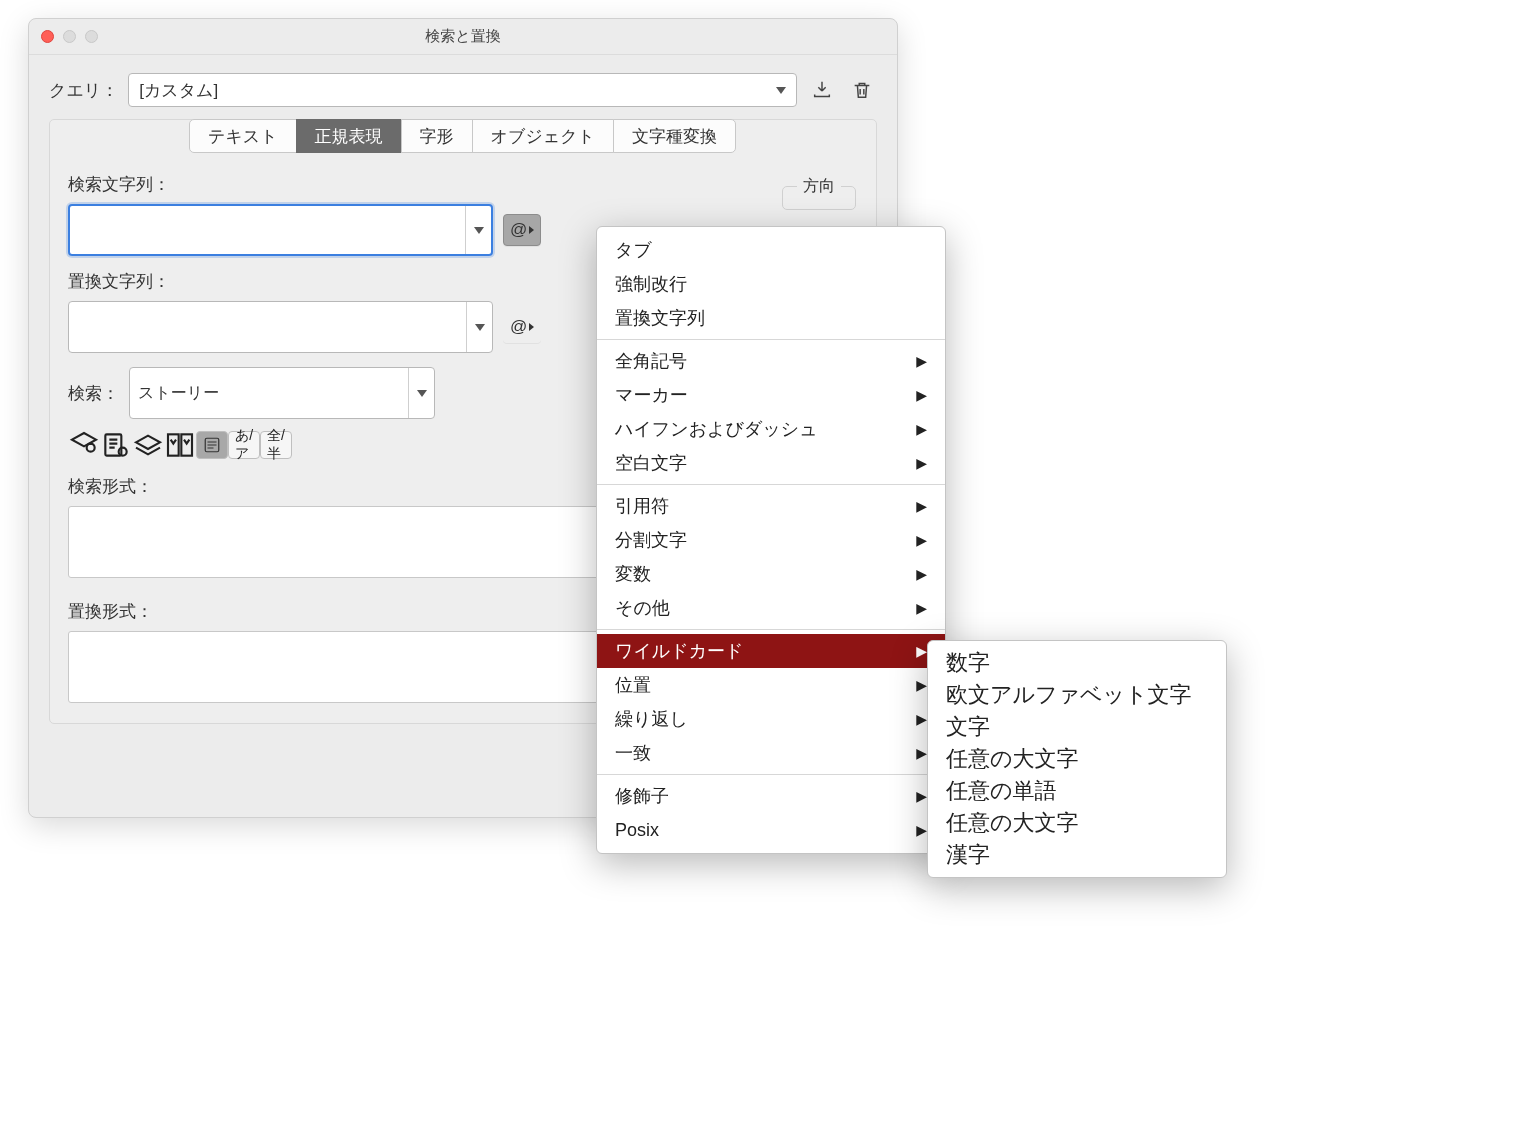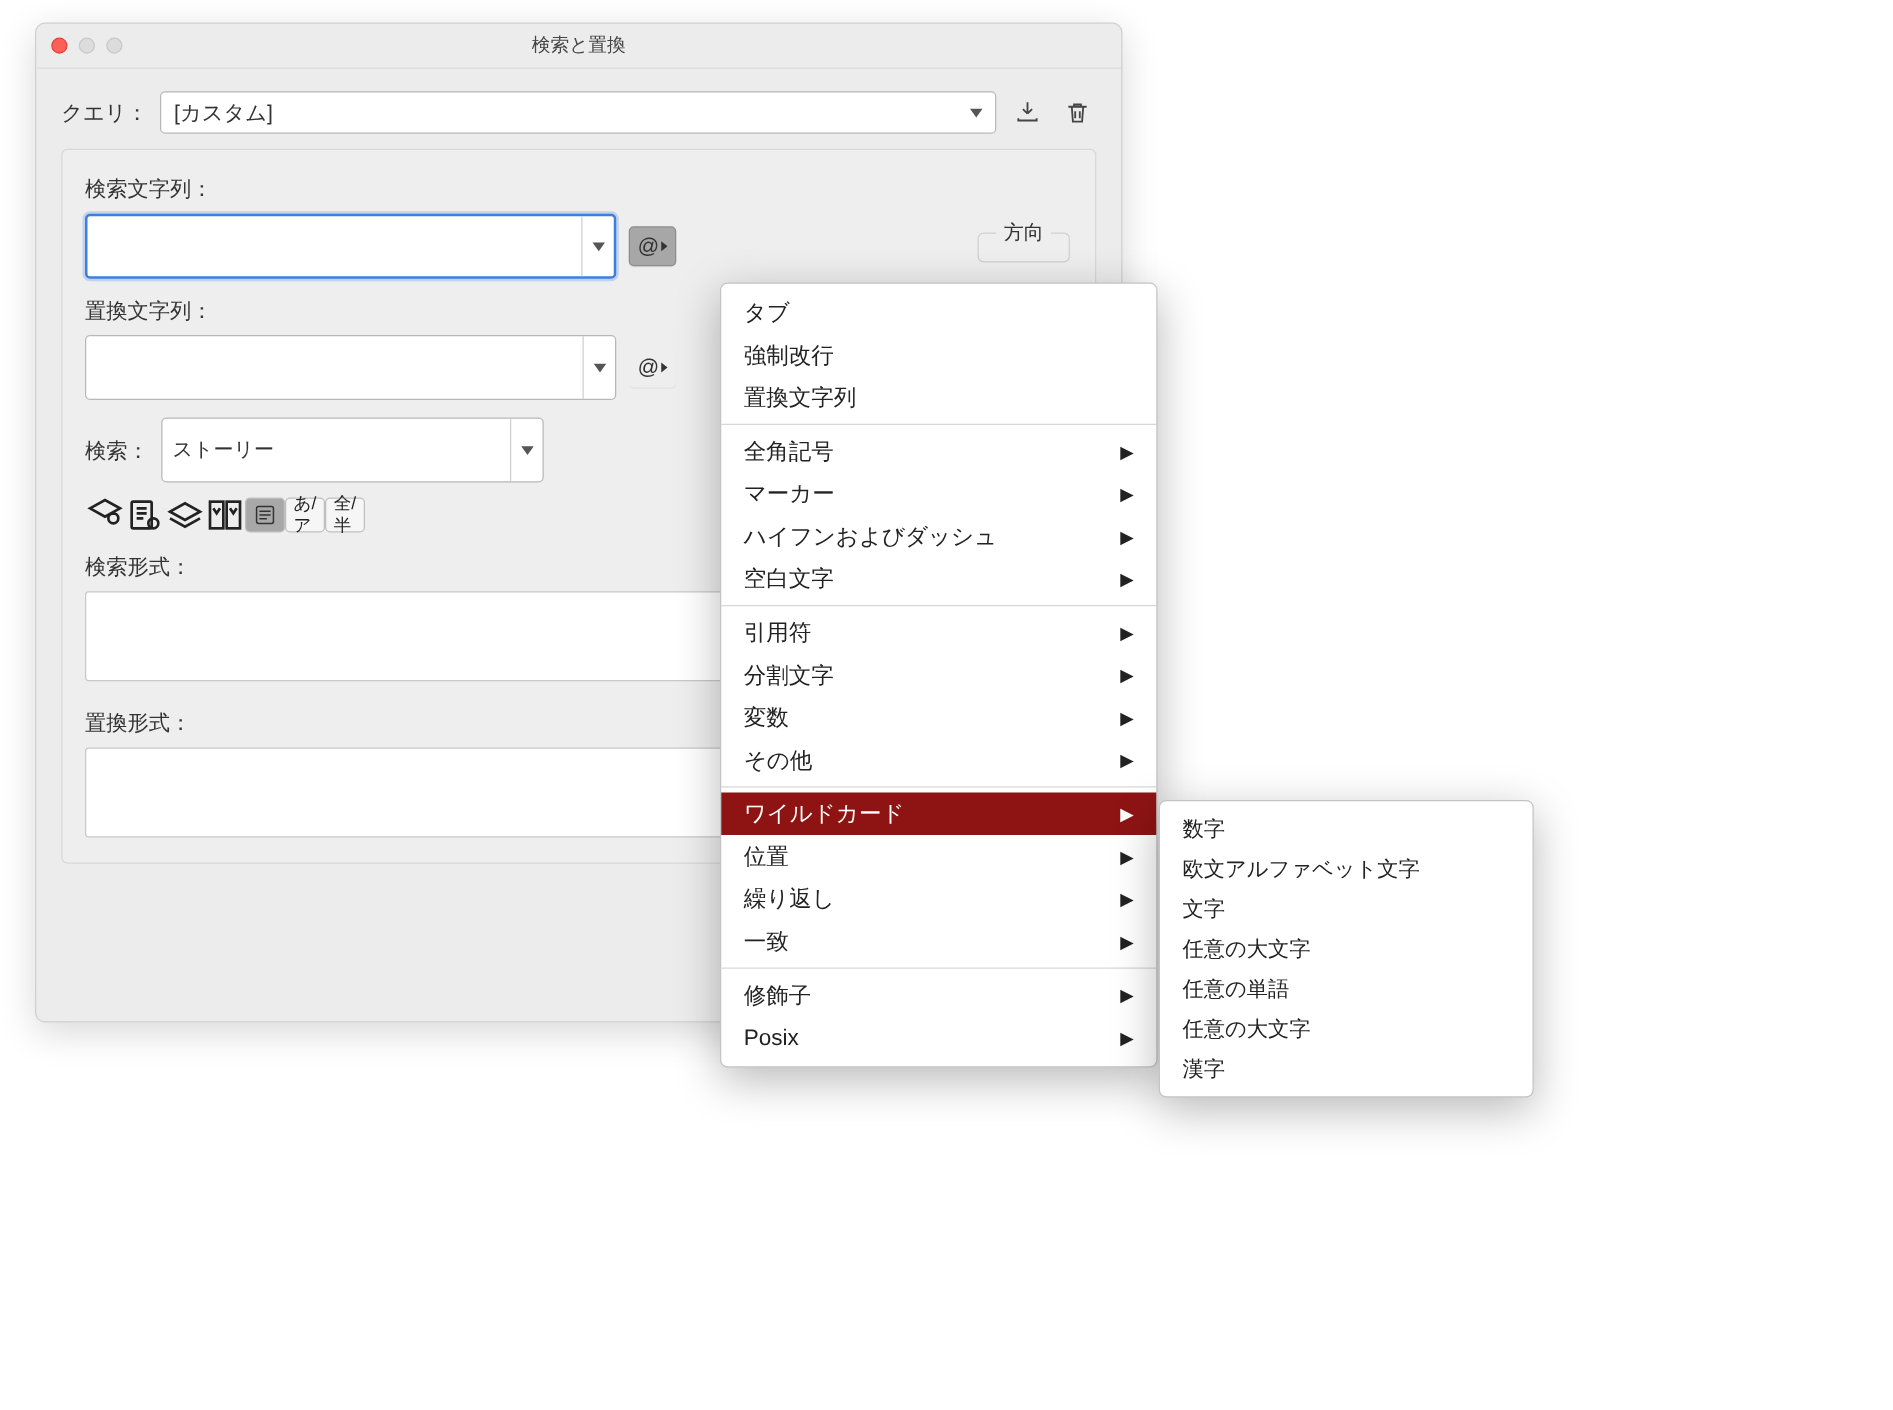--- a/index.html
+++ b/index.html
@@ -95,21 +95,21 @@
 
 .box-area {
   height:72px; border:1px solid #c8c8c8; background:#fff; border-radius:3px; position:relative;
 }
 .side-icons2 { position:absolute; right:-38px; top:8px; color:#666;}
 .trash-small { position:absolute; right:-38px; bottom:8px; color:#888; }
 
 
 .menu {
   position:absolute;
-  left: 576px;
+  left: 596px;
   top: 226px;
   width: 350px;
   background: #fff;
   border:1px solid #c4c4c4;
   border-radius:6px;
   box-shadow: 0 10px 36px rgba(0,0,0,.28);
   padding: 6px 0;
 }
 .menu-item {
   height:34px; display:flex; align-items:center; justify-content:space-between;
@@ -124,21 +124,21 @@
   position:absolute;
   left: 927px;
   top: 640px;
   width: 300px;
   background:#fff;
   border:1px solid #c4c4c4;
   border-radius:6px;
   box-shadow: 0 10px 36px rgba(0,0,0,.28);
   padding:6px 0;
 }
-.submenu .menu-item { height:32px; font-size:17px; }
+.submenu .menu-item { height:32px; font-size:22px; }
 
 svg { stroke: currentColor; fill:none; stroke-width:1.6; }
 </style>
 </head>
 <body>
 
 <div class="window">
   <div class="titlebar">
     <div class="traffic">
       <div class="dot red"></div>
@@ -161,20 +161,39 @@
           </svg>
       </div>
       <div class="icon-btn">
         <svg viewBox="0 0 24 24">
             <path d="M4 7h16M9 7V5h6v2m-8 0l1 13h8l1-13M10 11v6m4-6v6"></path>
           </svg>
       </div>
     </div>
 
     <div class="panel">
+      <div class="tabs">
+        <div class="tab-group">
+          <div class="tab">
+              <span>テキスト</span>
+            </div>
+          <div class="tab active">
+              <span>正規表現</span>
+            </div>
+          <div class="tab">
+              <span>字形</span>
+            </div>
+          <div class="tab">
+              <span>オブジェクト</span>
+            </div>
+          <div class="tab">
+              <span>文字種変換</span>
+            </div>
+        </div>
+      </div>
 
       <fieldset class="direction">
         <legend>方向</legend>
       </fieldset>
 
       <div class="panel-inner">
         <div class="section-label">検索文字列：</div>
         <div class="input-row">
           <div class="combo focused" style="max-width:425px;">
             <input type="text" style="">

